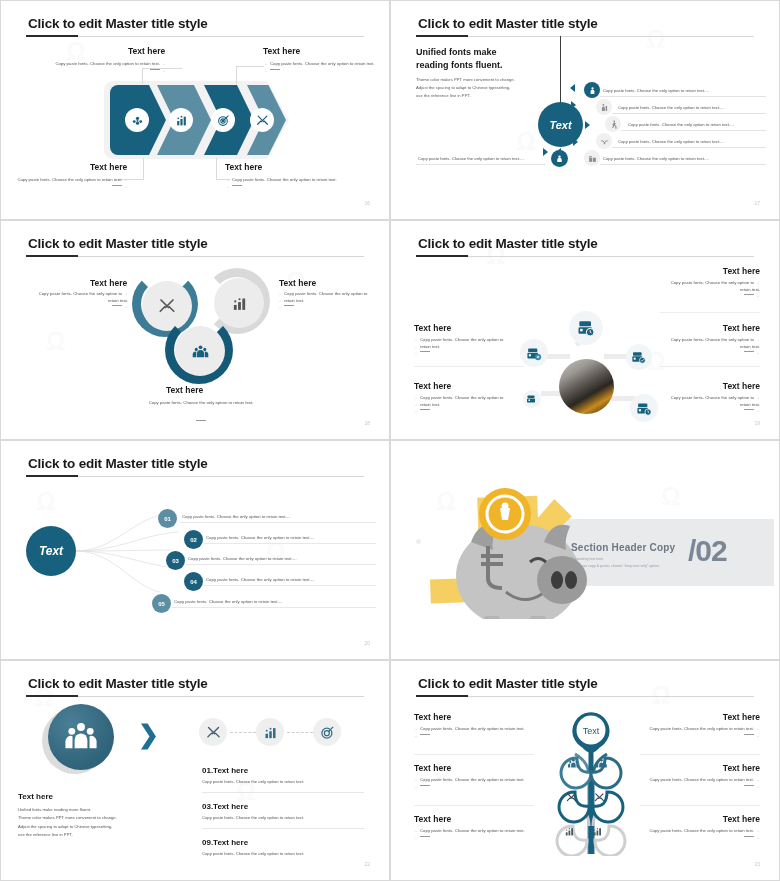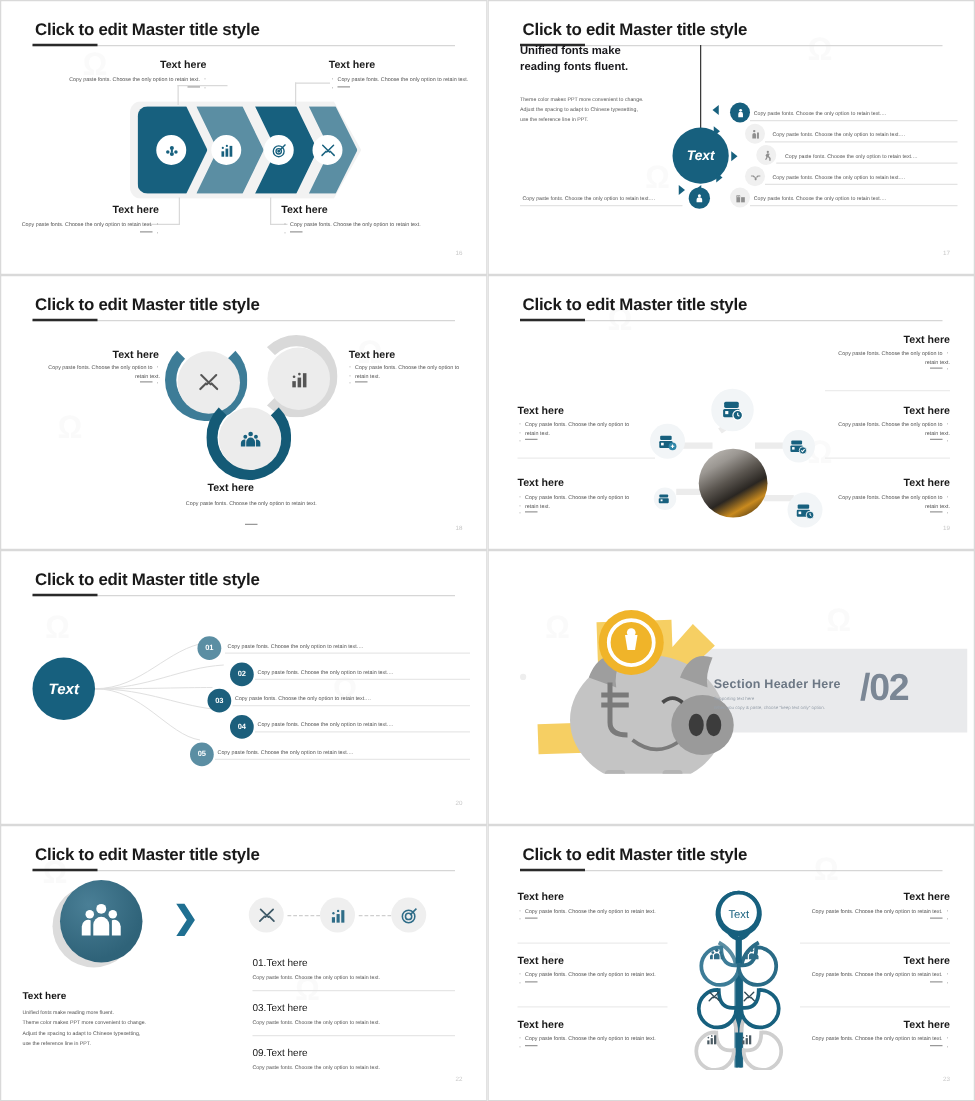--- a/index.html
+++ b/index.html
@@ -108,21 +108,21 @@
   .chevicon {
     position: absolute; top: 27px;
     width: 24px; height: 24px; border-radius: 50%;
     background: #fff;
     display: flex; align-items: center; justify-content: center;
     color: #17607e;
   }
   .chevicon svg { width: 13px; height: 13px; }
 
   
-  .s2head { position: absolute; left: 20px; top: 28px; font-size: 9px; font-weight: bold; color: #16161a; line-height: 1.45; }
+  .s2head { position: absolute; left: 20px; top: 40px; font-size: 9px; font-weight: bold; color: #16161a; line-height: 1.45; }
   .s2sub { position: absolute; left: 20px; top: 70px; font-size: 4.2px; color: #5a5a5a; line-height: 1.9; width: 130px; }
   .s2center {
     position: absolute; left: 142px; top: 96px;
     width: 45px; height: 45px; border-radius: 50%;
     background: #17607e;
     color: #fff; font-style: italic; font-weight: bold; font-size: 11px;
     display: flex; align-items: center; justify-content: center;
   }
   .s2row { position: absolute; font-size: 4.2px; color: #555; }
   .s2line { position: absolute; height: 1px; background: #e3e3e3; }
@@ -159,21 +159,21 @@
   .s6num { position: absolute; left: 292px; top: 88px; font-size: 30px; font-weight: bold; color: #7b8795; letter-spacing: -1px; }
   .s6dot { position: absolute; left: 20px; top: 93px; width: 5px; height: 5px; border-radius: 50%; background: #eeeeee; }
 
   
   .s7circle { position: absolute; left: 42px; top: 38px; width: 66px; height: 66px; border-radius: 50%; background: radial-gradient(circle at 35% 30%, #4a7f96, #2f6379 70%); display: flex; align-items: center; justify-content: center; }
   .s7shadow { position: absolute; left: 36px; top: 42px; width: 66px; height: 66px; border-radius: 50%; background: #dcdcdc; }
   .s7arrow { position: absolute; left: 132px; top: 56px; font-size: 25px; color: #1f6f91; font-weight: bold; line-height: 1; }
   .s7icon { position: absolute; width: 28px; height: 28px; border-radius: 50%; background: #efefef; display: flex; align-items: center; justify-content: center; }
   .s7dash { position: absolute; height: 1px; border-top: 1px dashed #cfcfcf; }
   .s7item { position: absolute; }
-  .s7itemtitle { font-size: 8px; font-weight: normal; color: #161616; }
+  .s7itemtitle { font-size: 8px; font-weight: bold; color: #161616; }
   .s7itemsub { font-size: 4.2px; color: #555; margin-top: 4px; }
   .s7sep { position: absolute; height: 1px; background: #e6e6e6; }
   .s7texthere { position: absolute; left: 12px; top: 126px; font-size: 8px; font-weight: bold; color: #161616; }
   .s7body { position: absolute; left: 12px; top: 140px; font-size: 4.2px; color: #555; line-height: 2.0; }
   .s8sep { position: absolute; height: 1px; background: #ececec; }
 </style>
 </head>
 <body>
 
 <div class="deck">
@@ -589,21 +589,21 @@
         <path d="M80 108 q18 14 36 2" stroke="#7a7a7a" stroke-width="3" fill="none"></path>
         <path d="M55 72 h22 M55 80 h22 M62 62 v32 q0 10 14 10" stroke="#7a7a7a" stroke-width="4" fill="none"></path>
         <rect x="58" y="132" width="16" height="10" rx="3" fill="#b4b4b4"></rect>
         <rect x="104" y="132" width="16" height="10" rx="3" fill="#b4b4b4"></rect>
         <circle cx="79" cy="30" r="26" fill="#f0b429"></circle>
         <circle cx="79" cy="30" r="18" fill="none" stroke="#fff" stroke-width="3"></circle>
         <path d="M74 24 h10 l-2 12 h-6z" fill="#fff"></path>
           <circle cx="79" cy="22" r="3.5" fill="#fff"></circle>
       </svg>
 
-      <div class="s6title">Section Header Here</div>
+      <div class="s6title">Section Header Copy</div>
       <div class="s6sub">
         <div>Supporting text here</div>
         <div>When you copy &amp; paste, choose "keep text only" option.</div>
       </div>
       <div class="s6num">/02</div>
     </div>
   </div>
 
   <div class="slide">
     <div class="slide-inner">

